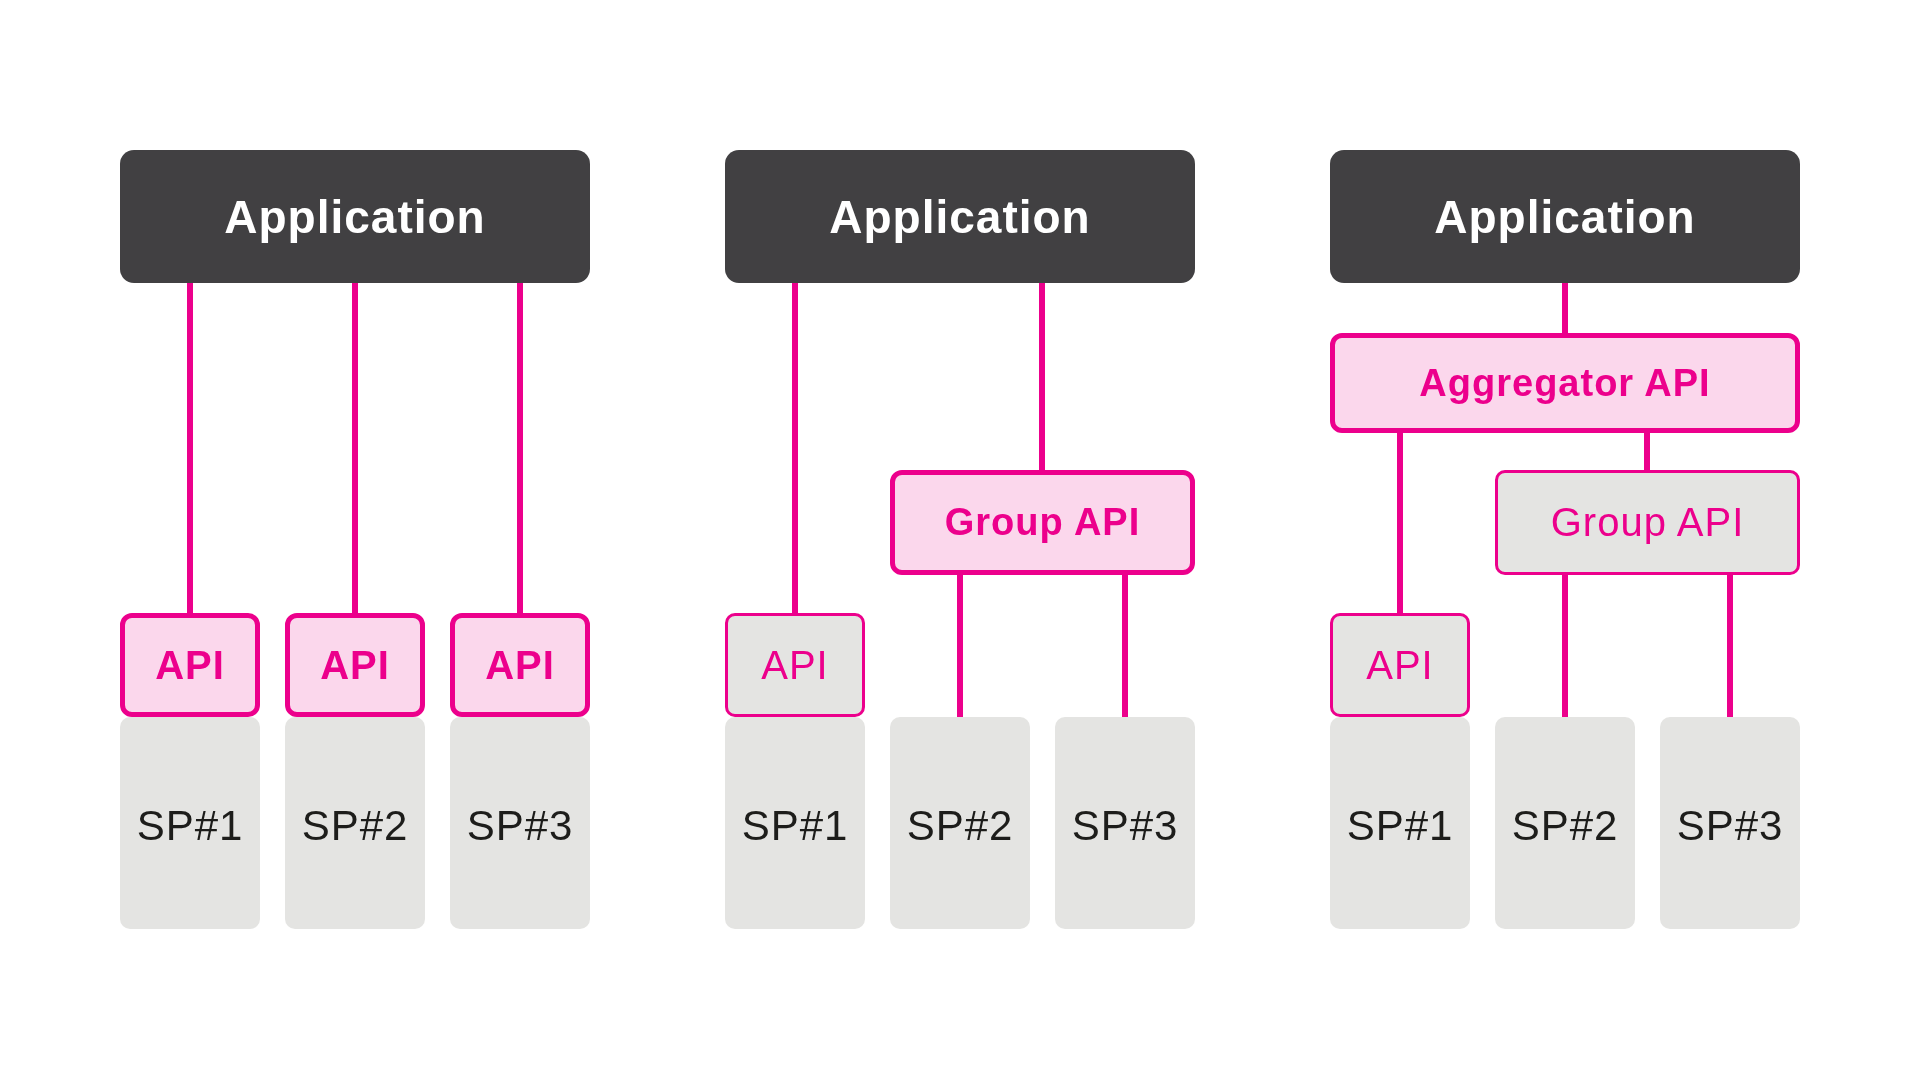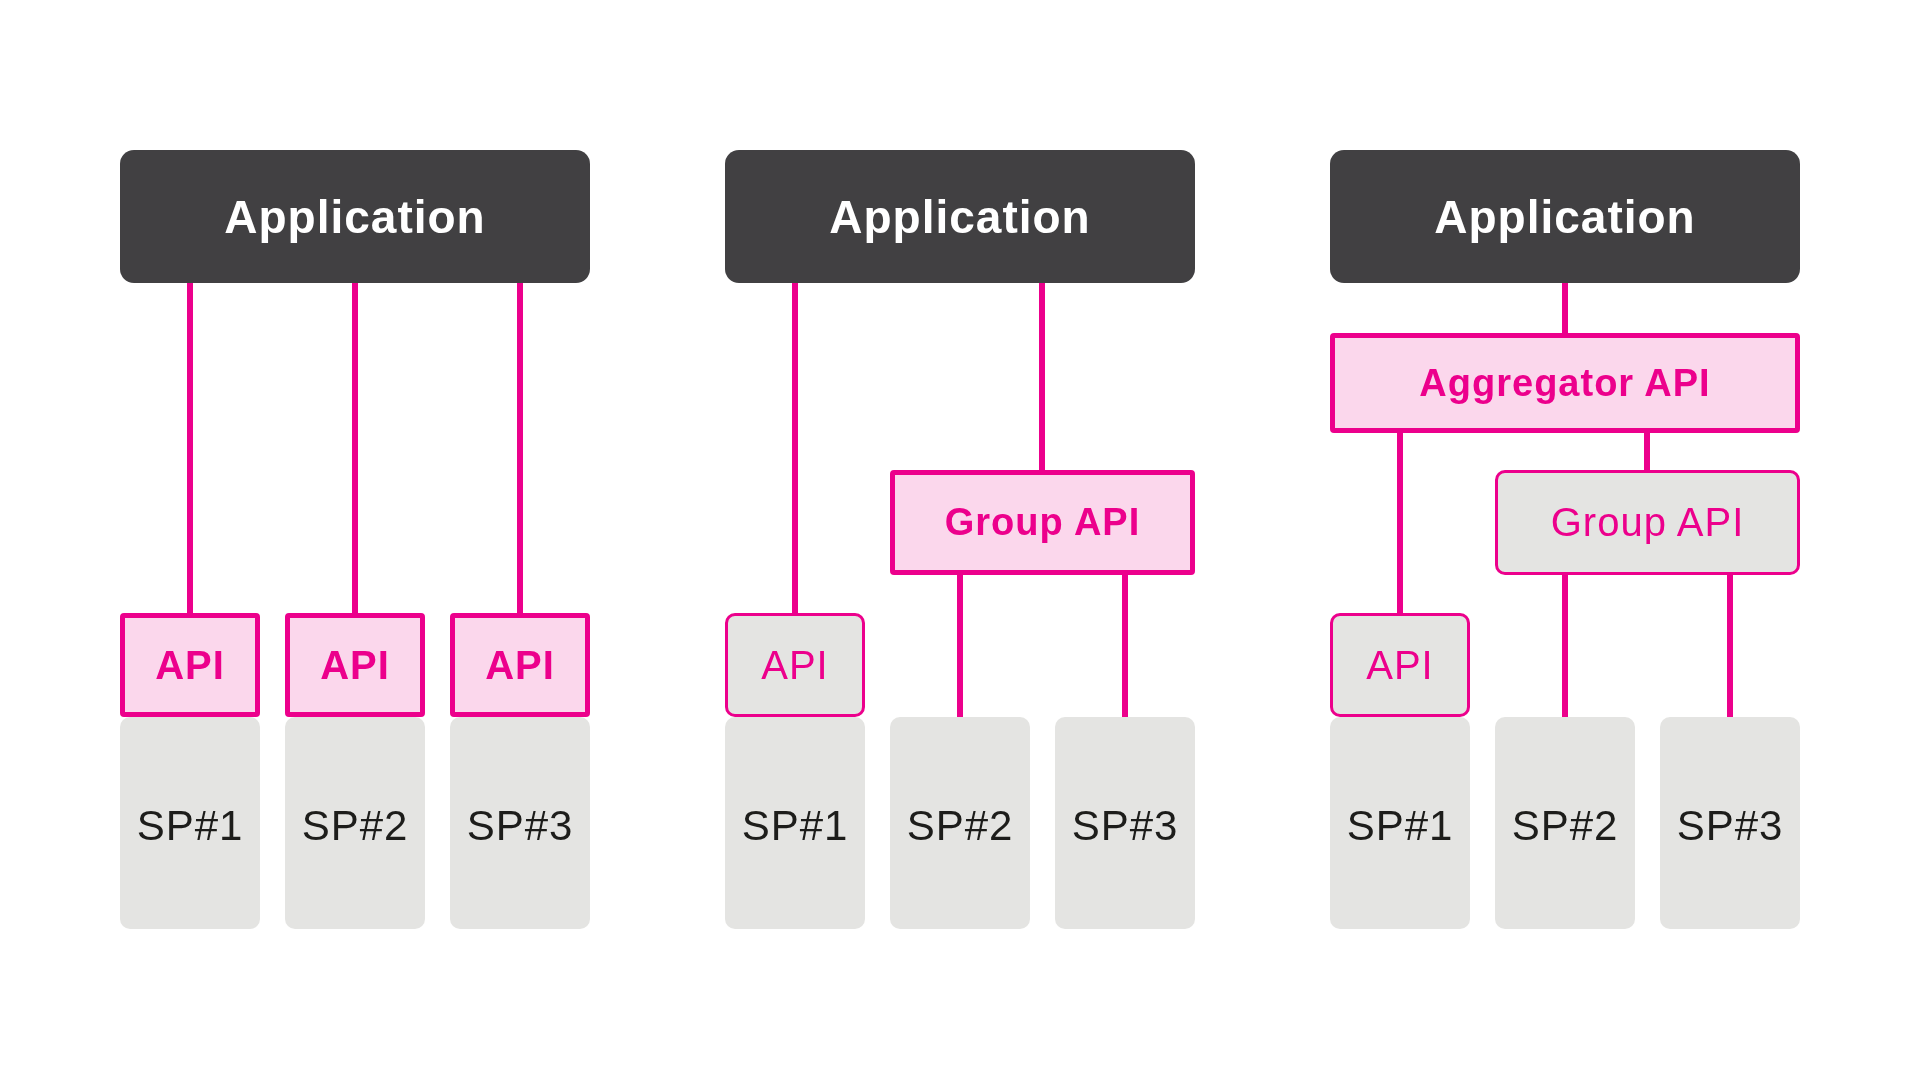--- a/index.html
+++ b/index.html
@@ -40,21 +40,21 @@
     border-radius: 14px;
     font-weight: bold;
     font-size: 46px;
     letter-spacing: 1px;
   }
   .hl {
     background: var(--light-pink-fill);
     border: 5px solid var(--accent-pink);
     color: var(--accent-pink);
     font-weight: bold;
-    border-radius: 4px;
+    border-radius: 12px;
     font-size: 40px;
     letter-spacing: 1px;
   }
   .hl.wide { font-size: 38px; }
   .lt {
     background: var(--gray-fill);
     border: 3px solid var(--accent-pink);
     color: var(--accent-pink);
     font-weight: normal;
     border-radius: 10px;

